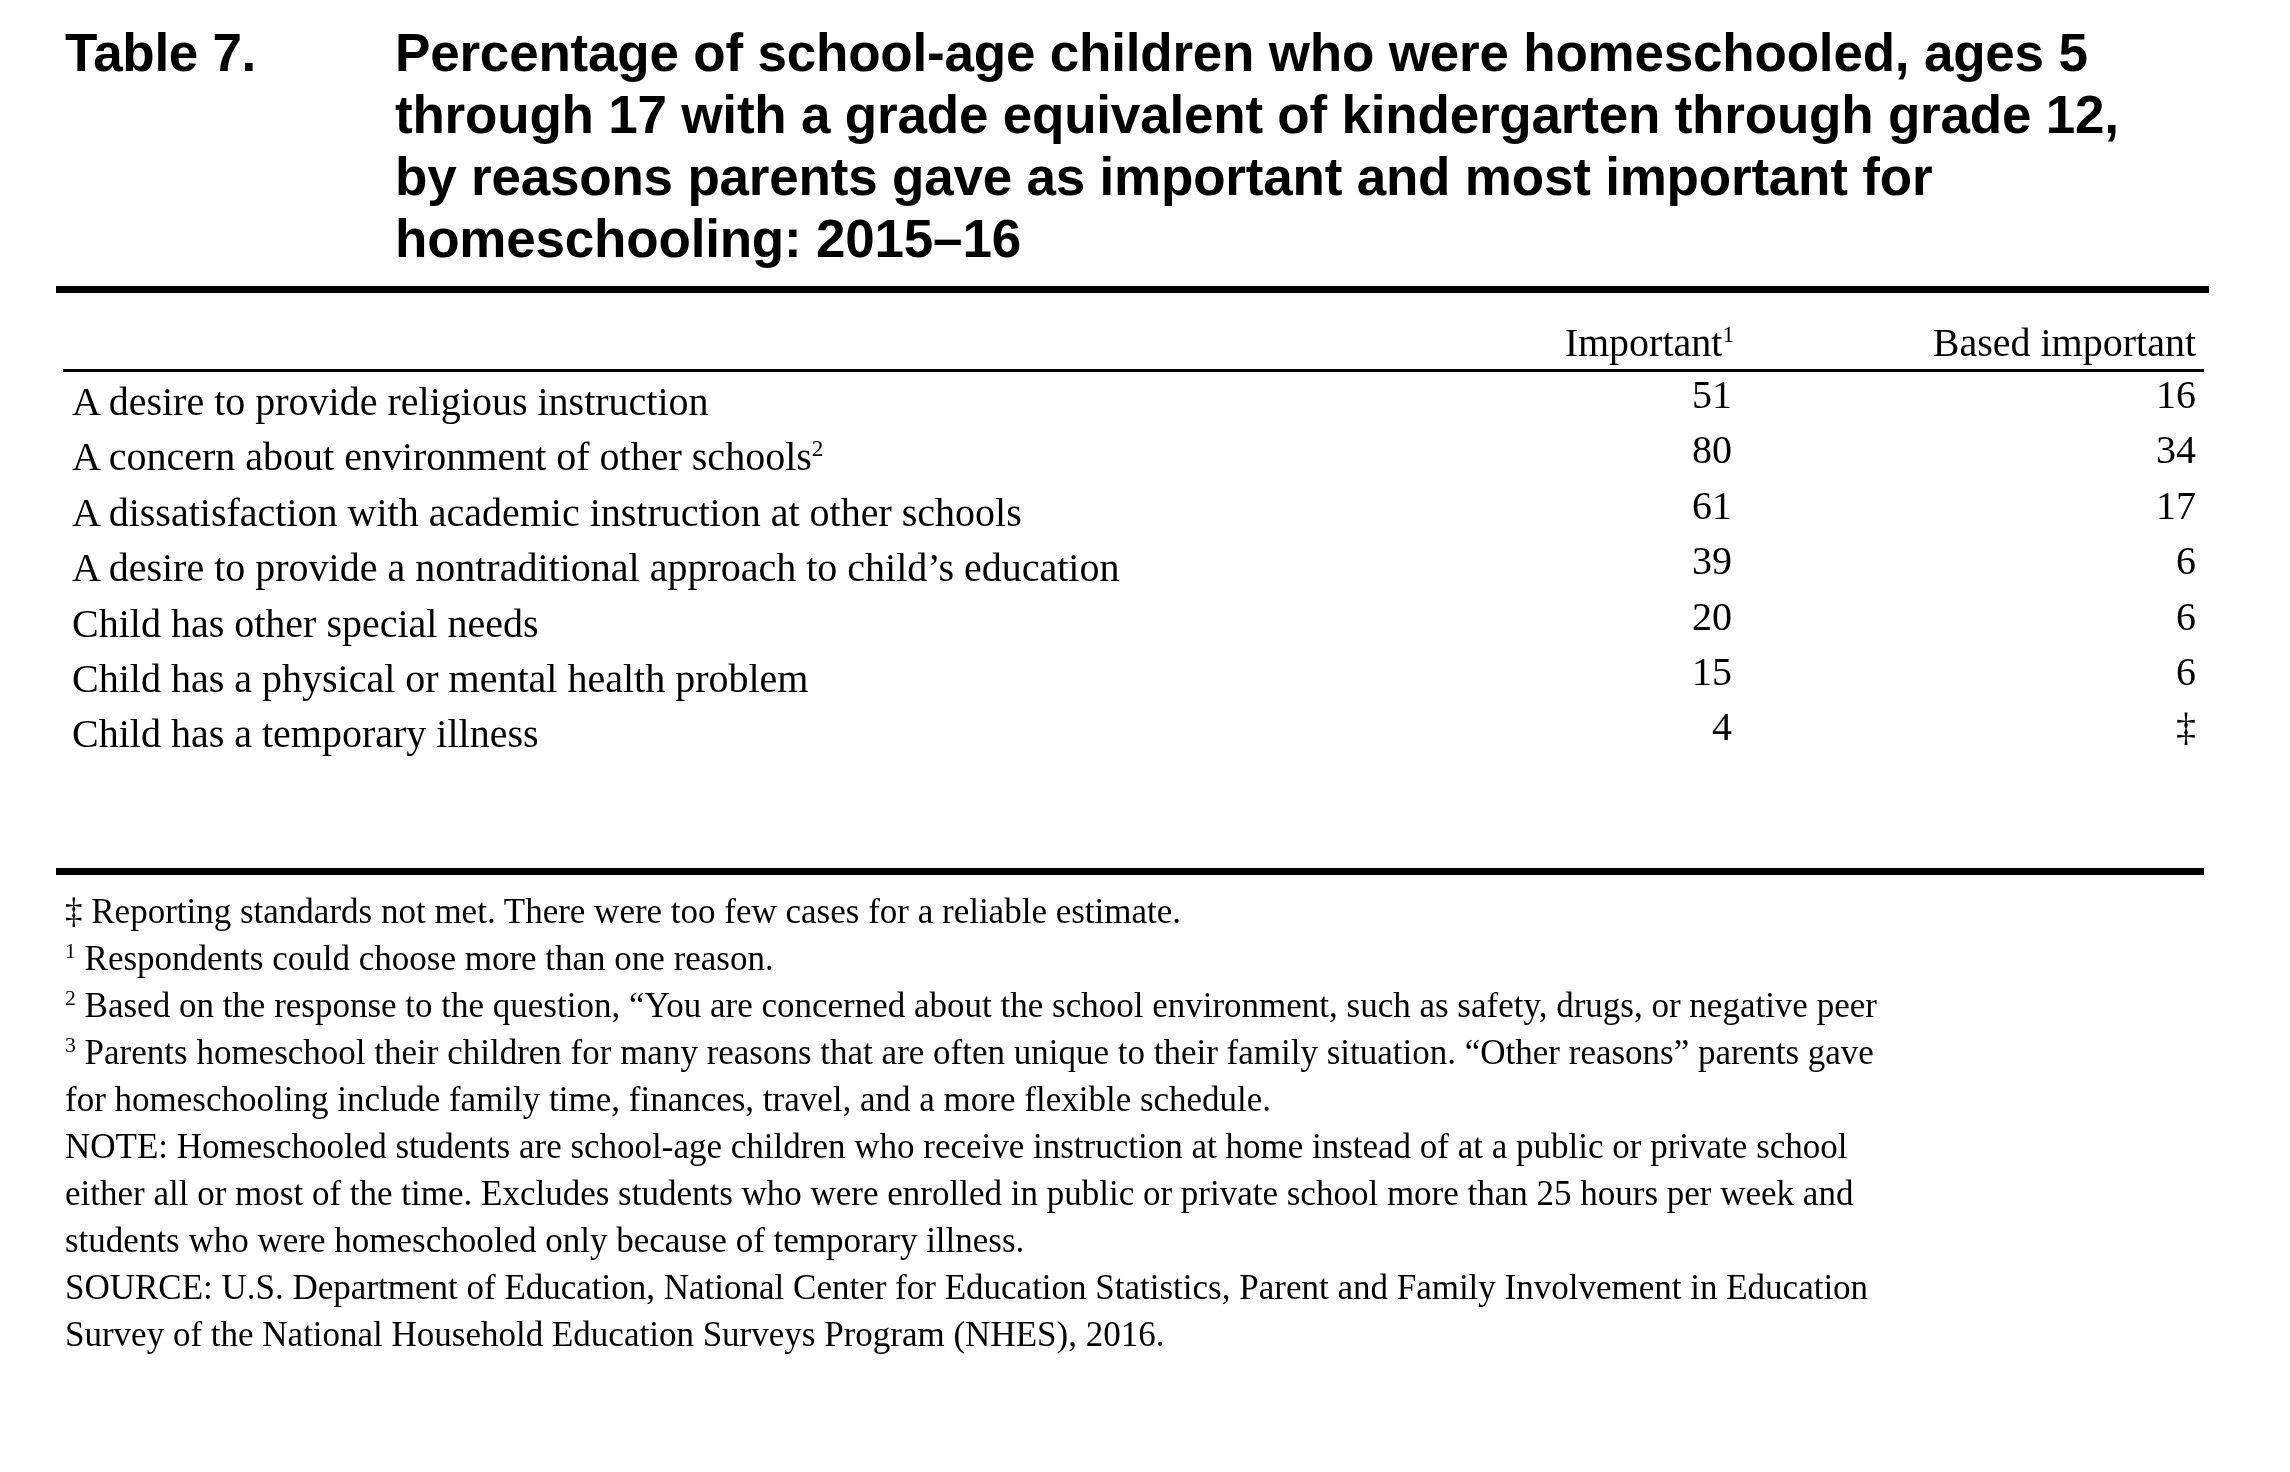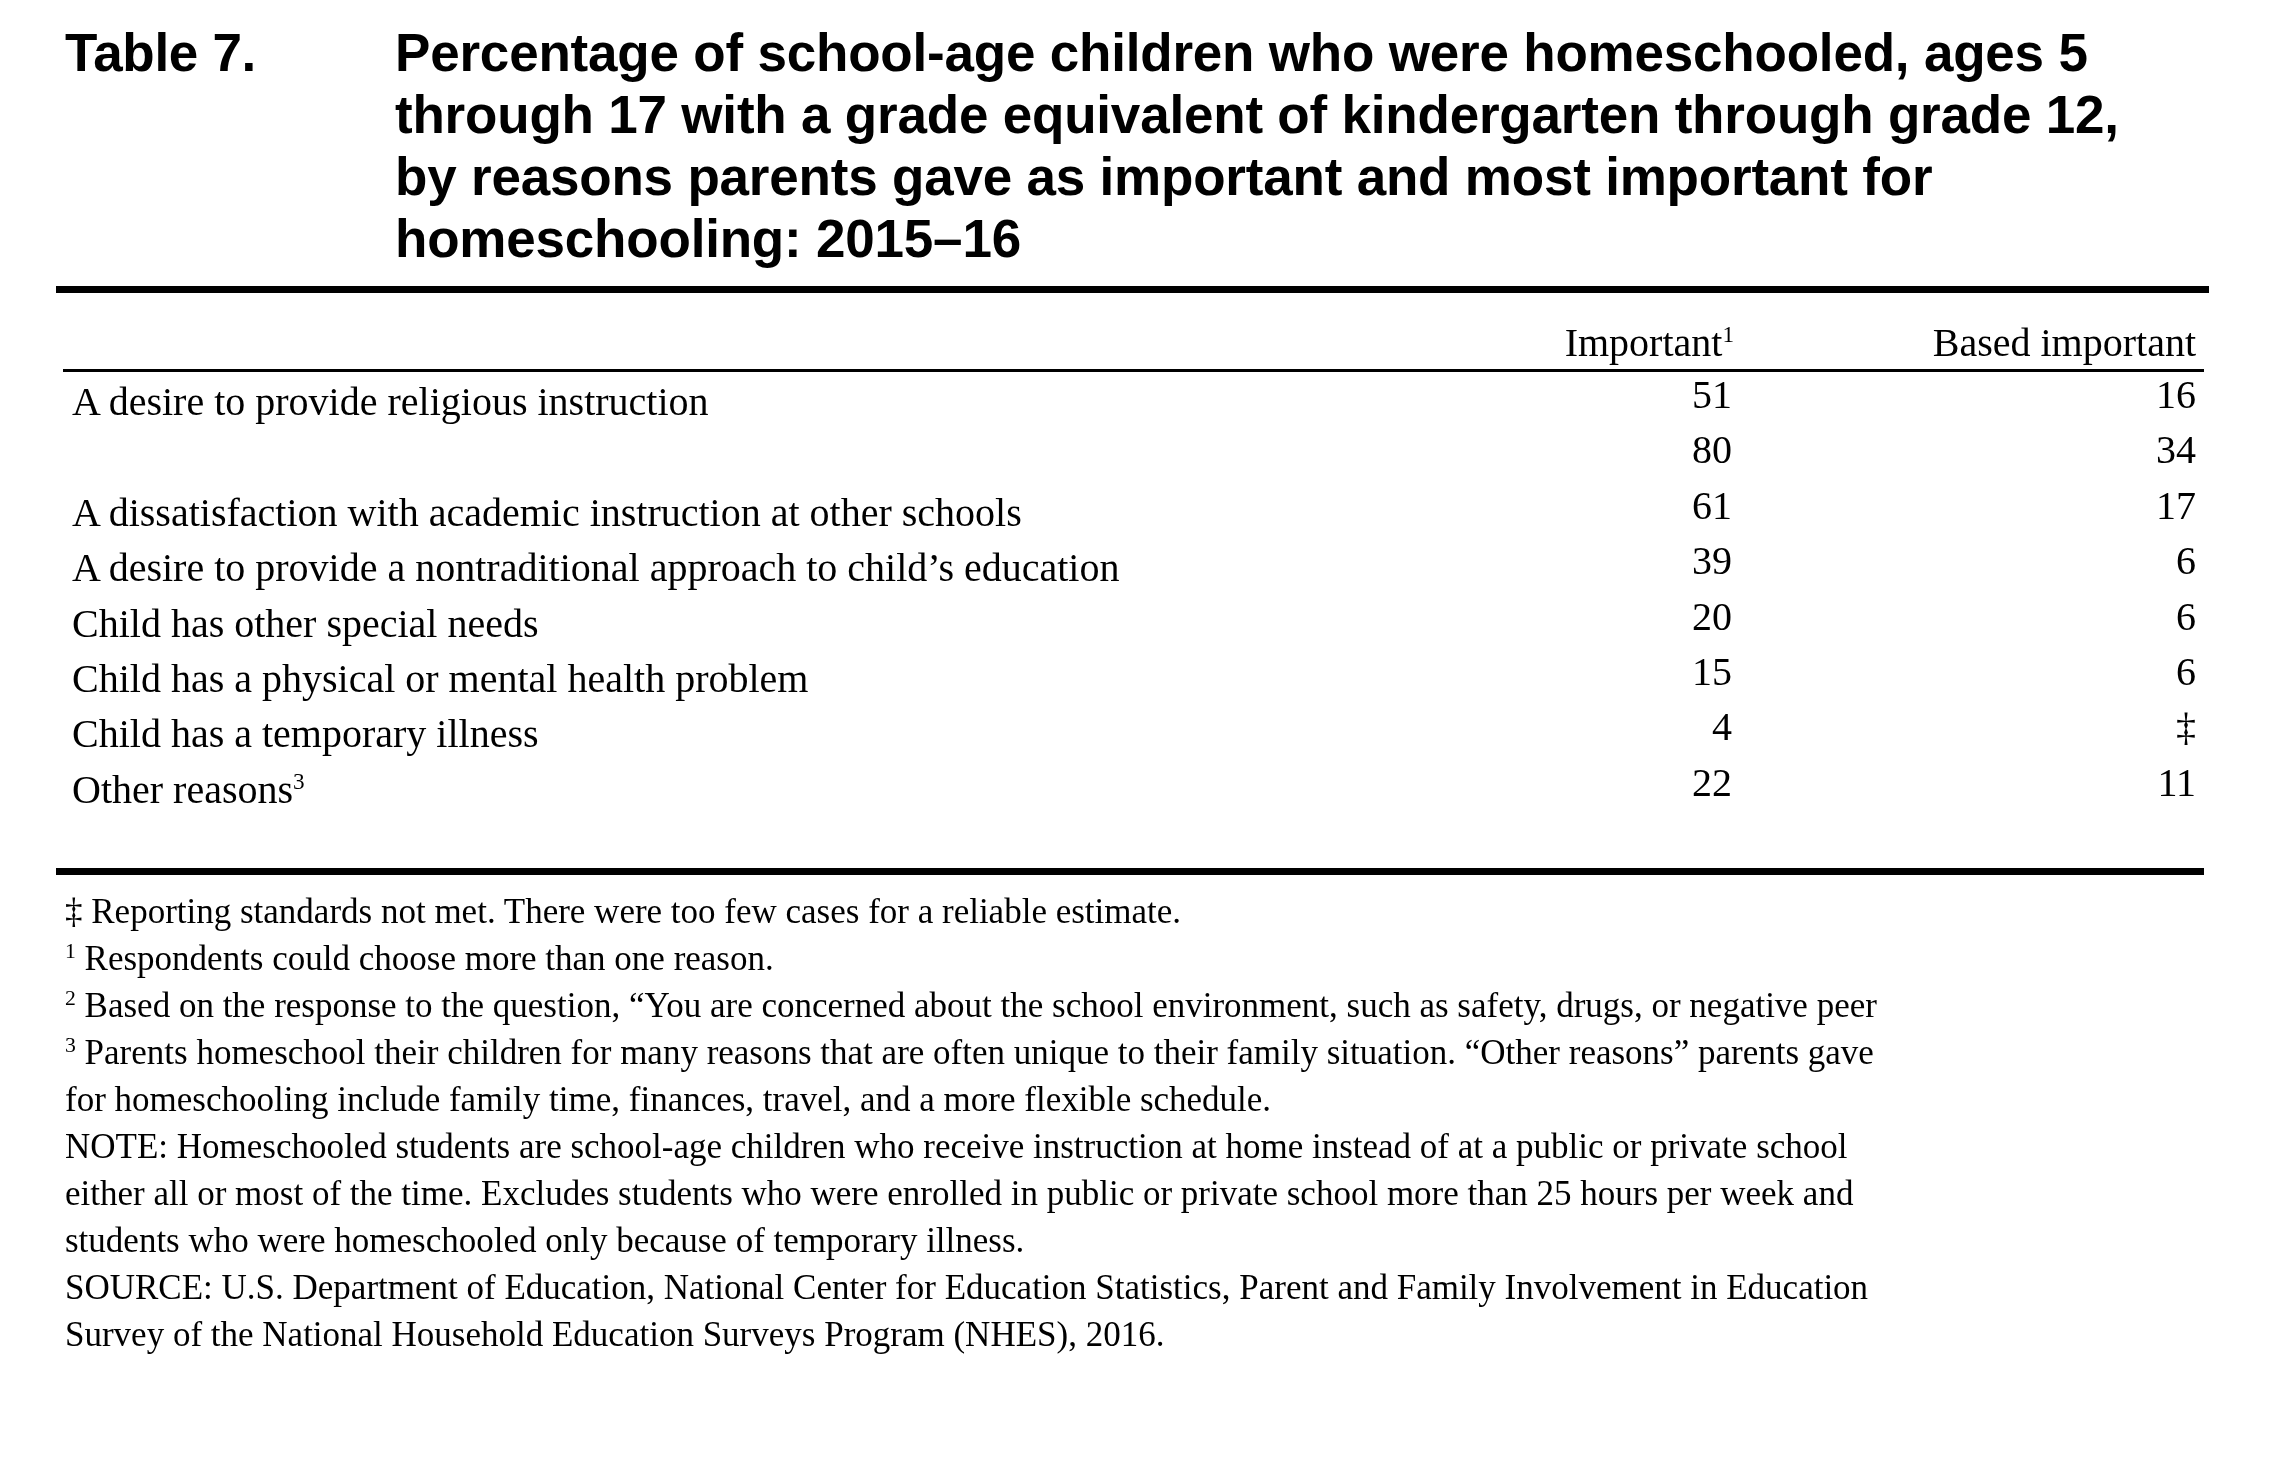--- a/index.html
+++ b/index.html
@@ -65,20 +65,21 @@
 
 <div class="rule-thin"></div>
 
 <div class="rows">
   <div class="row">
     <span class="label"><span>A desire to provide religious instruction</span></span>
     <span class="v1">51</span>
     <span class="v2">16</span>
   </div>
   <div class="row">
+    <span class="label"><span>A concern about environment of other schools</span><sup class="fn">2</sup></span>
     <span class="v1">80</span>
     <span class="v2">34</span>
   </div>
   <div class="row">
     <span class="label"><span>A dissatisfaction with academic instruction at other schools</span></span>
     <span class="v1">61</span>
     <span class="v2">17</span>
   </div>
   <div class="row">
     <span class="label"><span>A desire to provide a nontraditional approach to child’s education</span></span>
@@ -93,25 +94,20 @@
   <div class="row">
     <span class="label"><span>Child has a physical or mental health problem</span></span>
     <span class="v1">15</span>
     <span class="v2">6</span>
   </div>
   <div class="row">
     <span class="label"><span>Child has a temporary illness</span></span>
     <span class="v1">4</span>
     <span class="v2">‡</span>
   </div>
-  <div class="row">
-    <span class="label"><span>Other reasons</span><sup class="fn">3</sup></span>
-    <span class="v1">22</span>
-    <span class="v2">11</span>
-  </div>
 </div>
 
 <div class="rule-thick-bottom"></div>
 
 <div class="notes">
   <span class="note-line"><span class="note-sym">‡</span><span> Reporting standards not met. There were too few cases for a reliable estimate.</span></span>
   <span class="note-line"><span class="note-sup">1</span><span> Respondents could choose more than one reason.</span></span>
   <span class="note-line"><span class="note-sup">2</span><span> Based on the response to the question, “You are concerned about the school environment, such as safety, drugs, or negative peer</span></span>
   <span class="note-line"><span class="note-sup">3</span><span> Parents homeschool their children for many reasons that are often unique to their family situation. “Other reasons” parents gave</span></span>
   <span class="note-line">for homeschooling include family time, finances, travel, and a more flexible schedule.</span>

